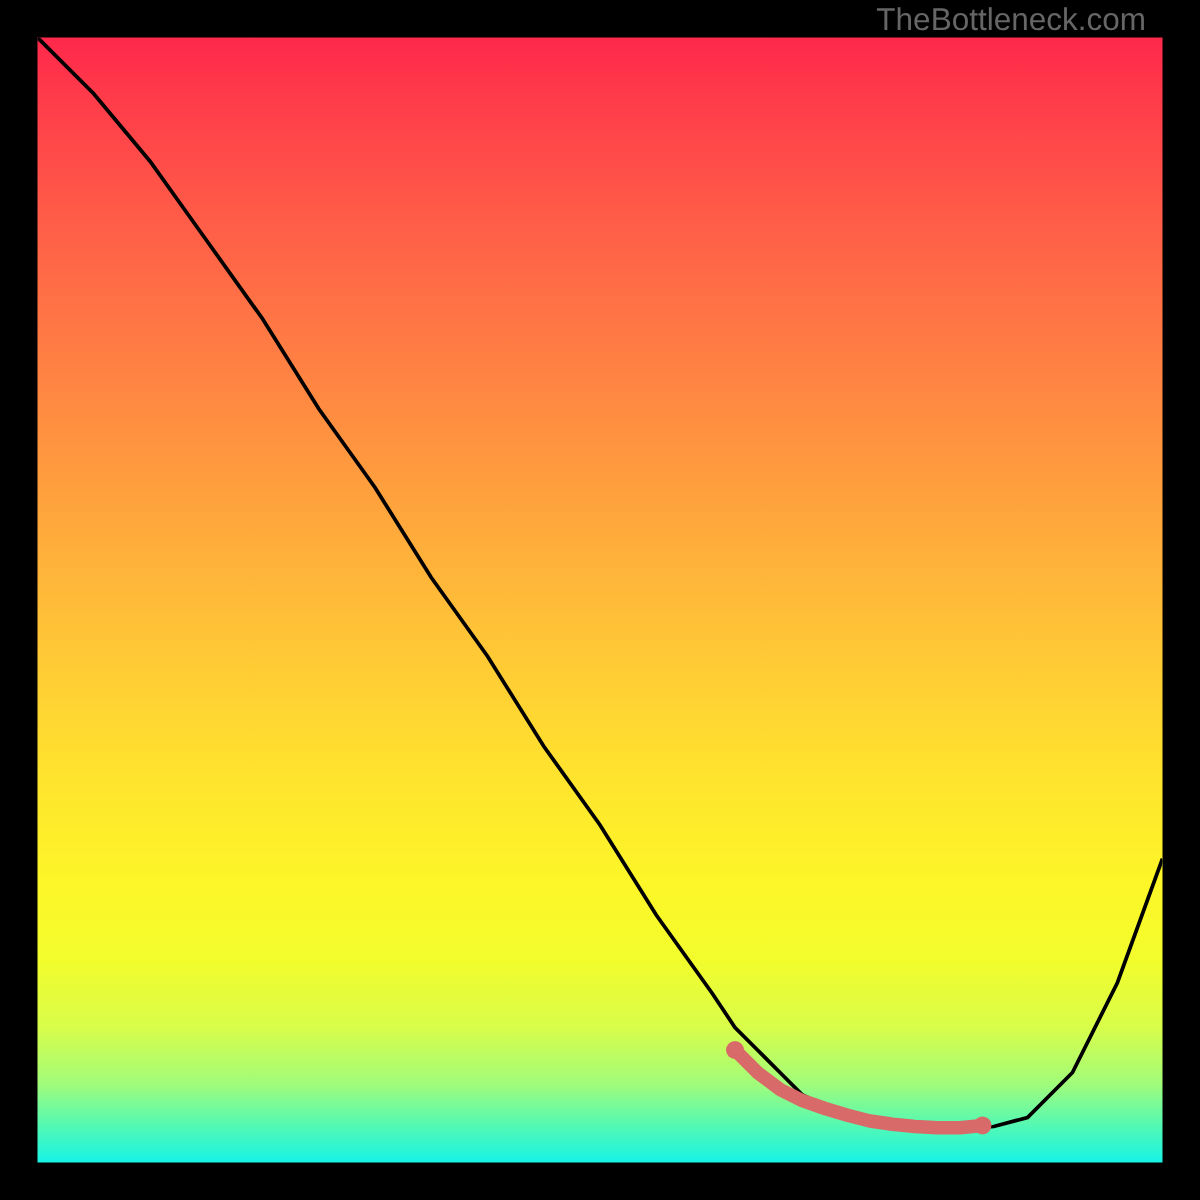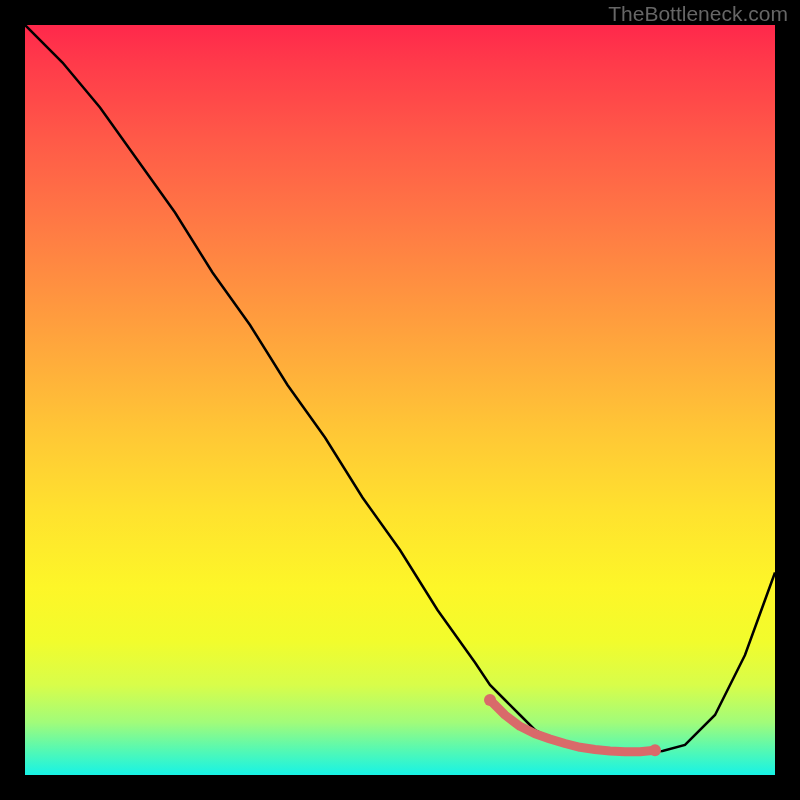--- a/index.html
+++ b/index.html
@@ -6,21 +6,21 @@
   body {
     width: 800px;
     height: 800px;
     background: #000;
     position: relative;
     font-family: Arial, sans-serif;
   }
   .watermark {
     position: absolute;
     top: 2px;
-    right: 12px;
+    right: 36px;
     color: #666;
     font-size: 21px;
     font-weight: normal;
     z-index: 10;
   }
   .plot-area {
     position: absolute;
     left: 25px;
     top: 25px;
     width: 750px;

